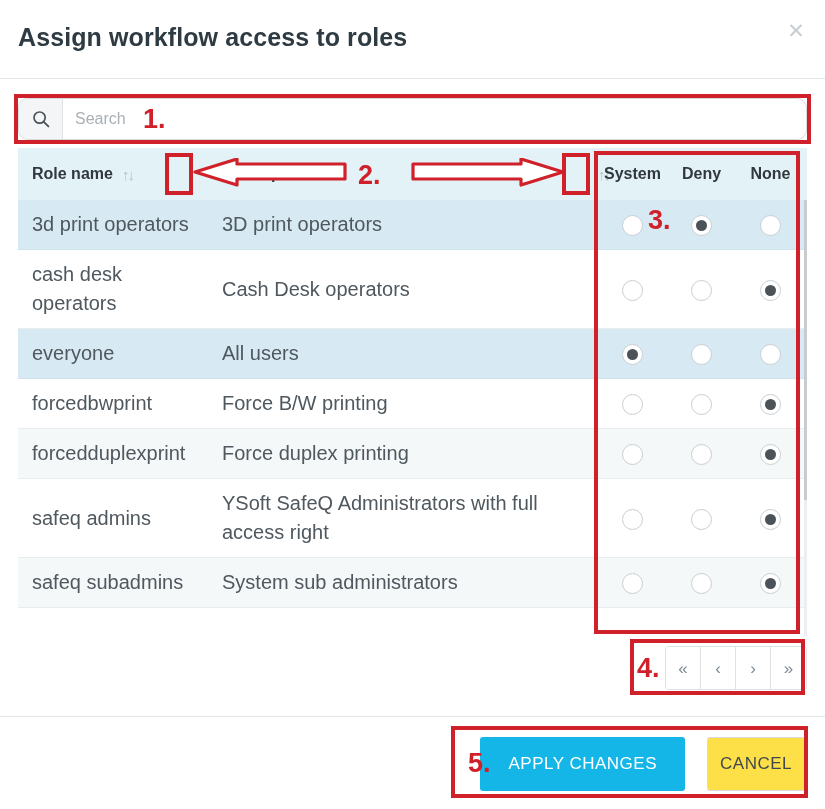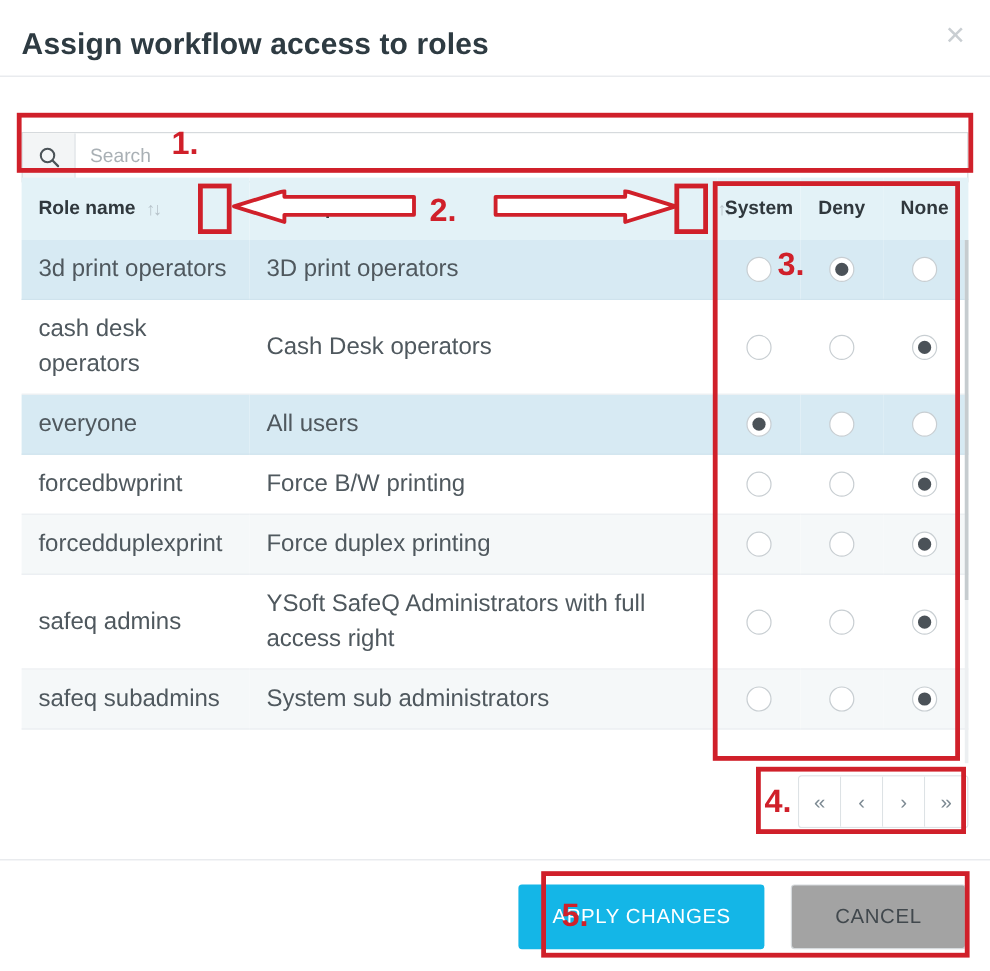--- a/index.html
+++ b/index.html
@@ -15,21 +15,21 @@
     position: relative;
     width: 825px;
     height: 809px;
     background: #ffffff;
   }
 
   
   .dlg-header {
     position: absolute;
     left: 0; top: 0;
-    width: 825px; height: 64px;
+    width: 825px; height: 79px;
     border-bottom: 1px solid #e4e7ea;
     background: #ffffff;
   }
   .dlg-title {
     position: absolute;
     left: 18px; top: 23px;
     font-size: 25px;
     font-weight: bold;
     color: #2e3b42;
     letter-spacing: 0.1px;
@@ -47,24 +47,23 @@
     user-select: none;
   }
 
   
   .search-wrap {
     position: absolute;
     left: 18px; top: 98px;
     width: 789px; height: 42px;
     display: flex;
     border: 1px solid #d6dadd;
-    border-radius: 0;
+    border-radius: 10px;
     background: #ffffff;
     overflow: hidden;
-    margin-top: 12px;
   }
   .search-btn {
     width: 44px;
     height: 100%;
     background: #f3f5f6;
     border-right: 1px solid #dfe3e6;
     display: flex;
     align-items: center;
     justify-content: center;
     cursor: pointer;
@@ -211,22 +210,22 @@
     color: #ffffff;
     border: none;
     border-radius: 3px;
     font-size: 17px;
     letter-spacing: 0.5px;
     cursor: pointer;
     font-family: "Liberation Sans", sans-serif;
   }
   .btn-cancel {
     height: 54px;
-    padding: 0 36px;
-    background: #a3a3a3;
+    padding: 0 12px;
+    background: #fde047;
     color: #41484d;
     border: 1px solid #d6dadd;
     border-radius: 3px;
     font-size: 17px;
     letter-spacing: 0.5px;
     cursor: pointer;
     font-family: "Liberation Sans", sans-serif;
   }
 
   

